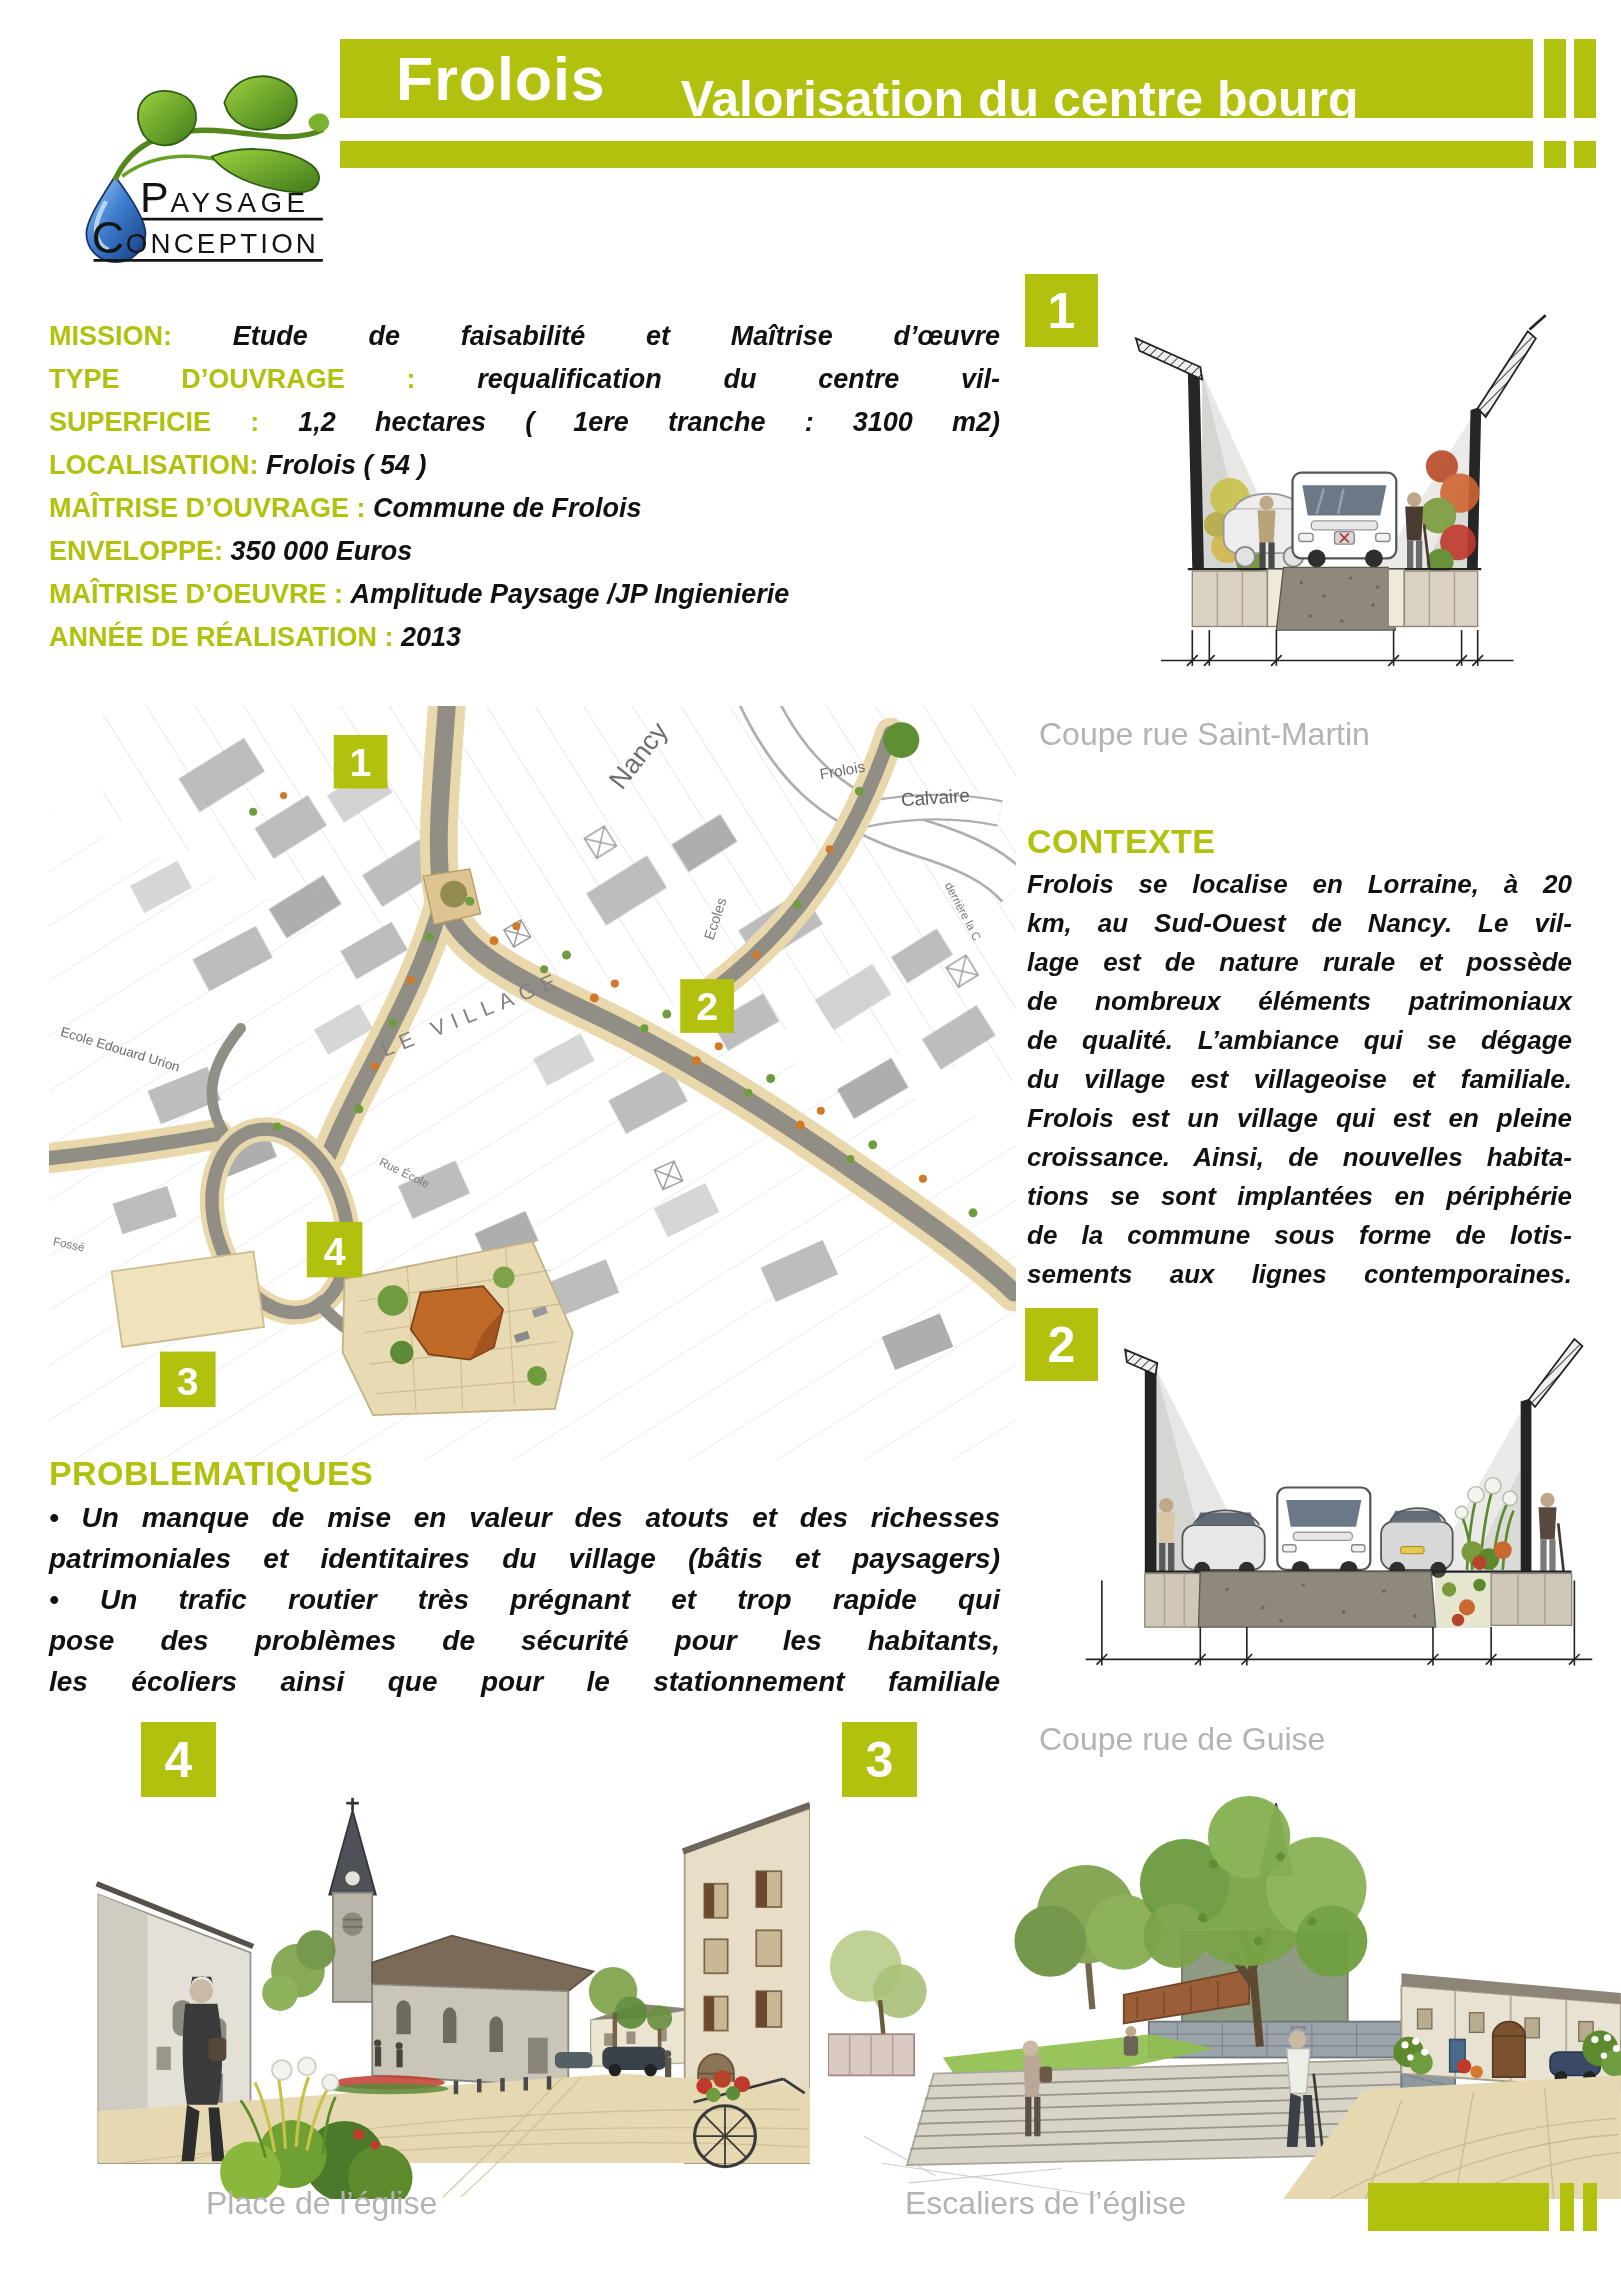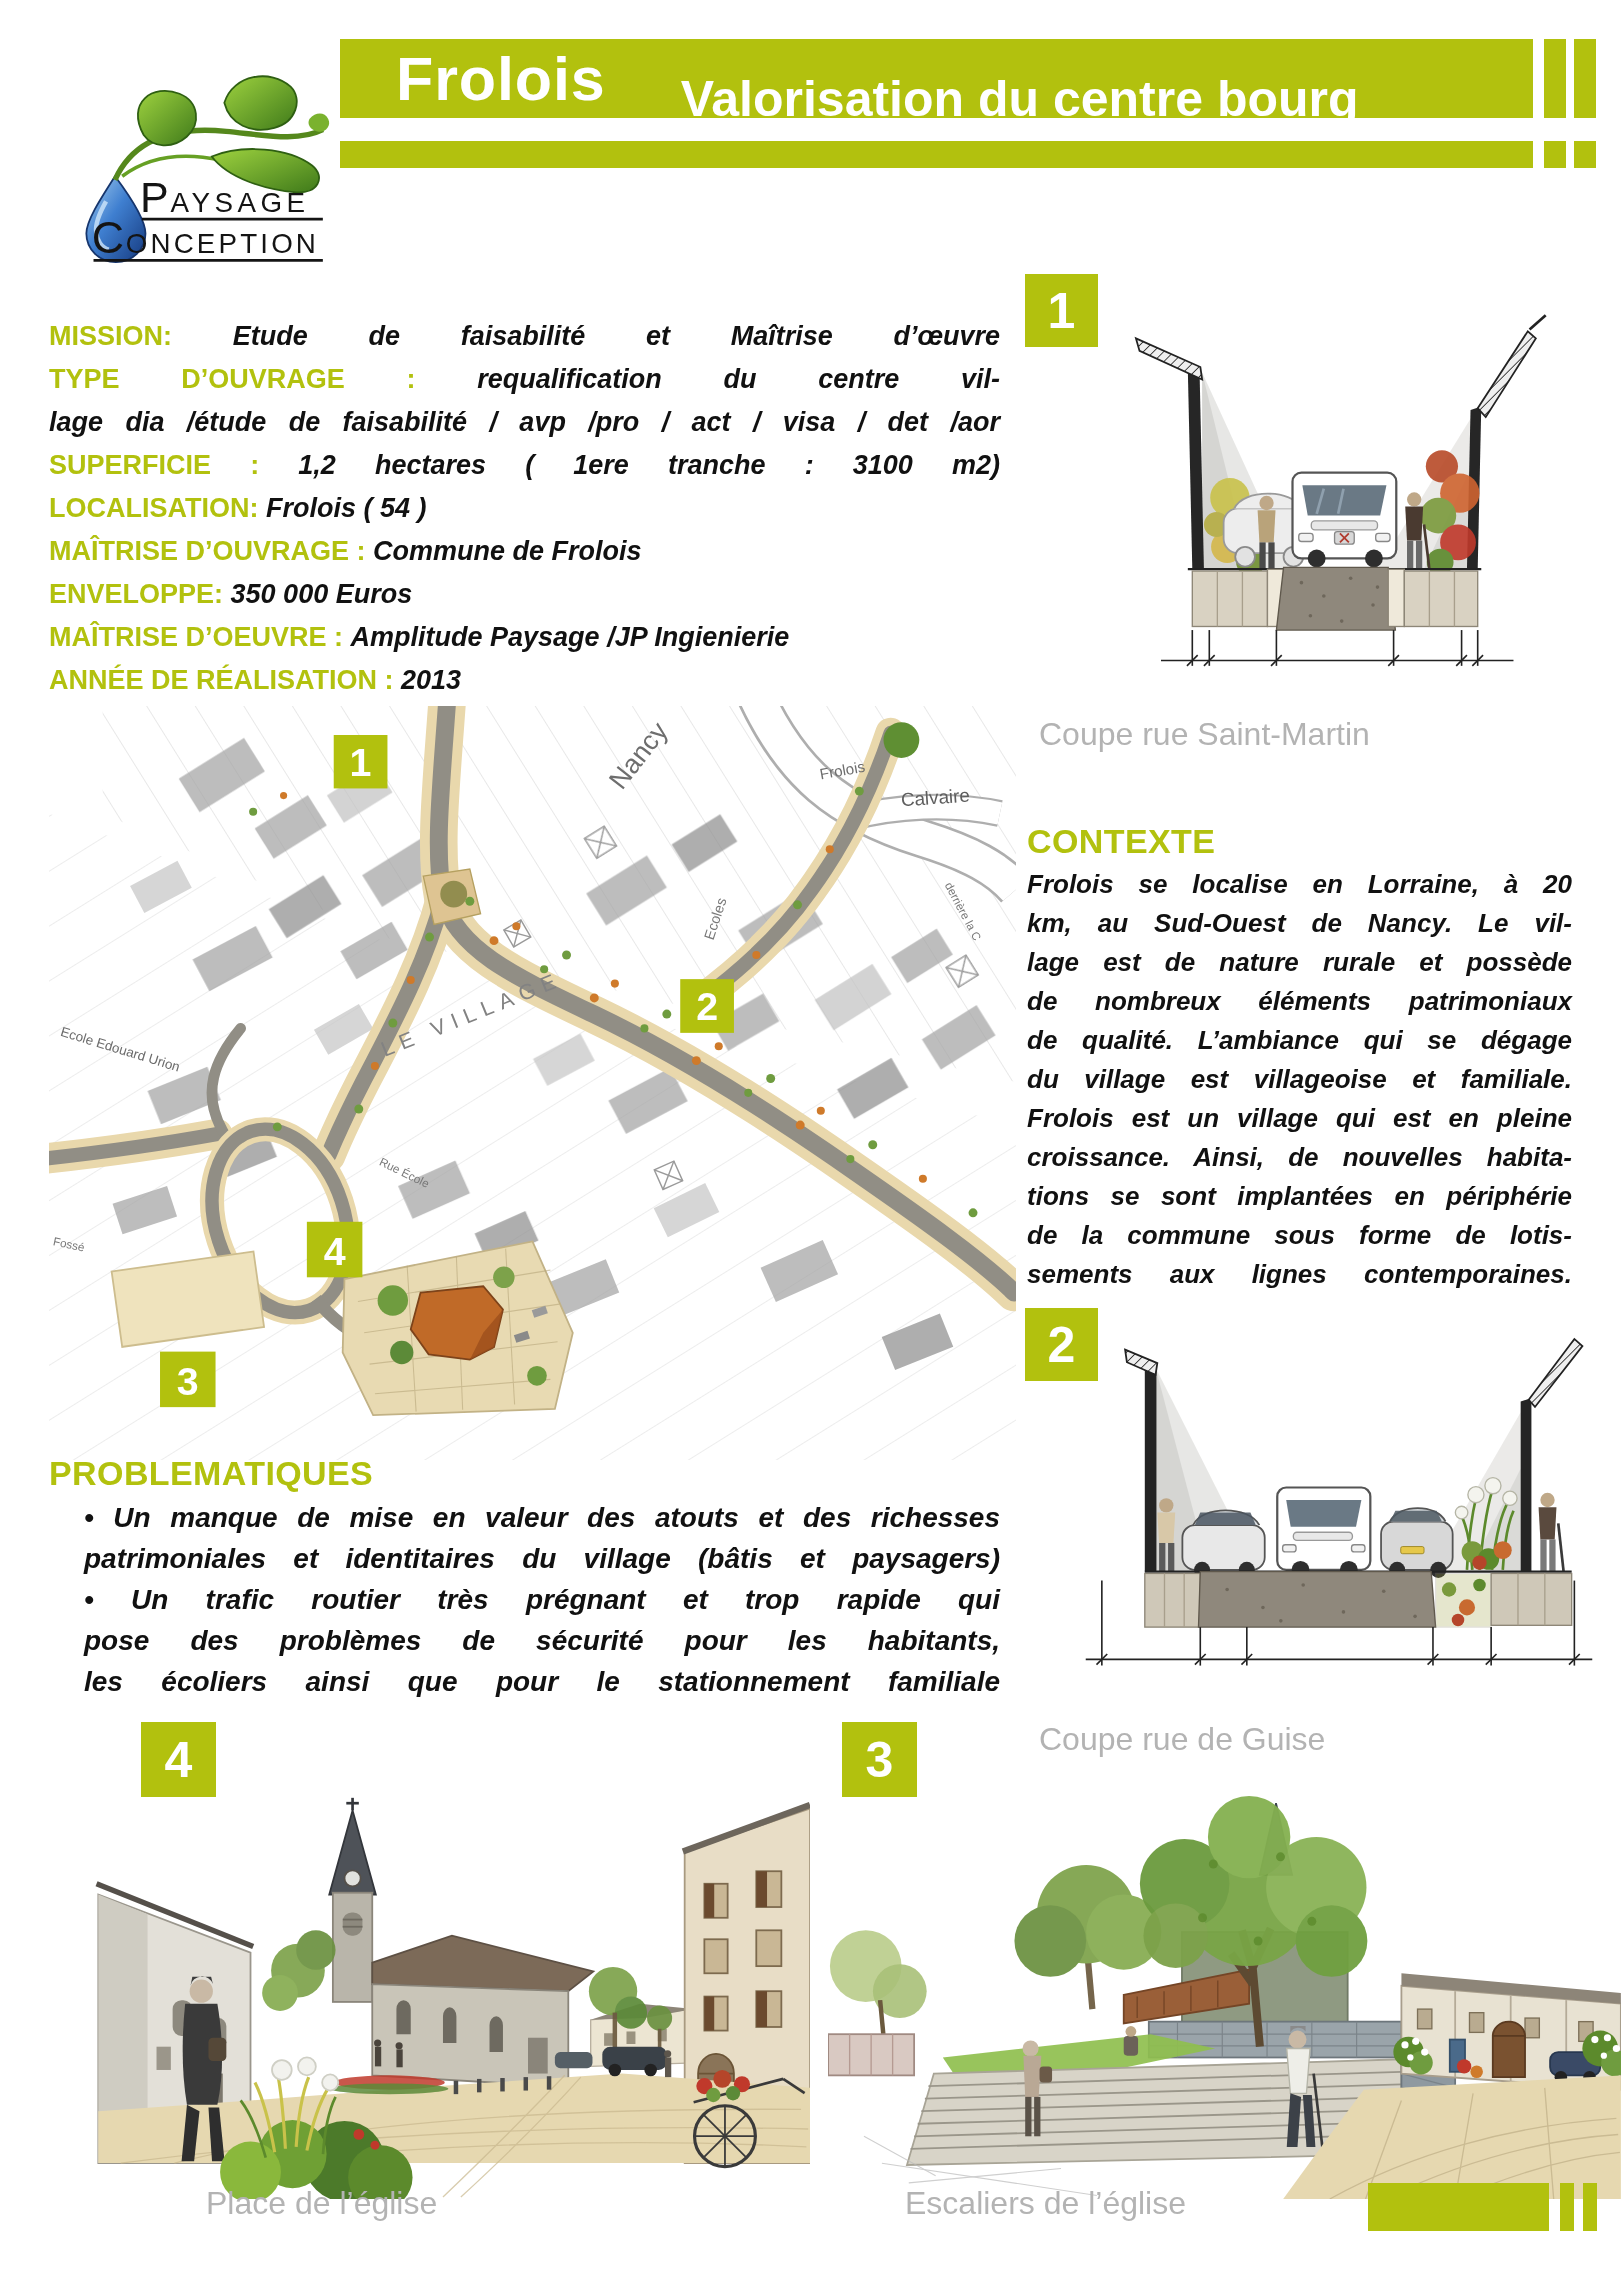--- a/index.html
+++ b/index.html
@@ -24,21 +24,21 @@
   .info-line .val{color:var(--ink);font-style:italic;}
 
   .h-green{position:absolute;color:var(--accent);font-weight:bold;font-size:34px;letter-spacing:0.4px;}
 
   .ctx-body{left:1027px;top:865px;width:545px;}
   .ctx-line{height:39px;line-height:39px;font-size:26px;font-weight:bold;font-style:italic;color:var(--ink);
             text-align:justify;text-align-last:justify;}
 
   .prob-body{left:49px;top:1497px;width:951px;}
   .prob-line{height:41px;line-height:41px;font-size:28px;font-weight:bold;font-style:italic;color:var(--ink);
-             text-align:justify;text-align-last:justify;margin-left:35px;}
+             text-align:justify;text-align-last:justify;}
 
   .caption{position:absolute;color:var(--grey-caption);font-size:32px;text-align:left;white-space:nowrap;}
 
   .badge{position:absolute;background:var(--accent);color:#fff;font-weight:bold;
          display:flex;align-items:center;justify-content:center;z-index:5;}
   .badge-lg{width:73px;height:73px;font-size:50px;}
 
   svg text{font-family:"Liberation Sans",sans-serif;}
 </style>
 </head>
@@ -86,21 +86,20 @@
   </div>
   <div class="vbar" style="left:1544px;top:39px;width:21.5px;height:79px;"></div>
   <div class="vbar" style="left:1574px;top:39px;width:21.5px;height:79px;"></div>
   <div class="band band-thin"></div>
   <div class="vbar" style="left:1544px;top:141px;width:21.5px;height:27px;"></div>
   <div class="vbar" style="left:1574px;top:141px;width:21.5px;height:27px;"></div>
 
   <div class="abs info" id="info-body">
       <div class="info-line jfull"><span class="lab">MISSION:</span> <span class="val">Etude de faisabilité et Maîtrise d’œuvre</span></div>
       <div class="info-line jfull"><span class="lab">TYPE D’OUVRAGE :</span> <span class="val">requalification du centre vil-</span></div>
-      <div class="info-line jfull"><span class="val">lage dia /étude de faisabilité / avp /pro / act / visa / det /aor</span></div>
       <div class="info-line jfull"><span class="lab">SUPERFICIE :</span> <span class="val">1,2 hectares ( 1ere tranche : 3100 m2)</span></div>
       <div class="info-line"><span class="lab">LOCALISATION:</span> <span class="val">Frolois ( 54 )</span></div>
       <div class="info-line"><span class="lab">MAÎTRISE D’OUVRAGE :</span> <span class="val">Commune de Frolois</span></div>
       <div class="info-line"><span class="lab">ENVELOPPE:</span> <span class="val">350 000 Euros</span></div>
       <div class="info-line"><span class="lab">MAÎTRISE D’OEUVRE :</span> <span class="val">Amplitude Paysage /JP Ingienierie</span></div>
       <div class="info-line"><span class="lab">ANNÉE DE RÉALISATION :</span> <span class="val">2013</span></div>
     </div>
 
   <svg class="abs" style="left:49px;top:706px;" width="967" height="754" viewBox="0 0 1080 842">
     <defs>

